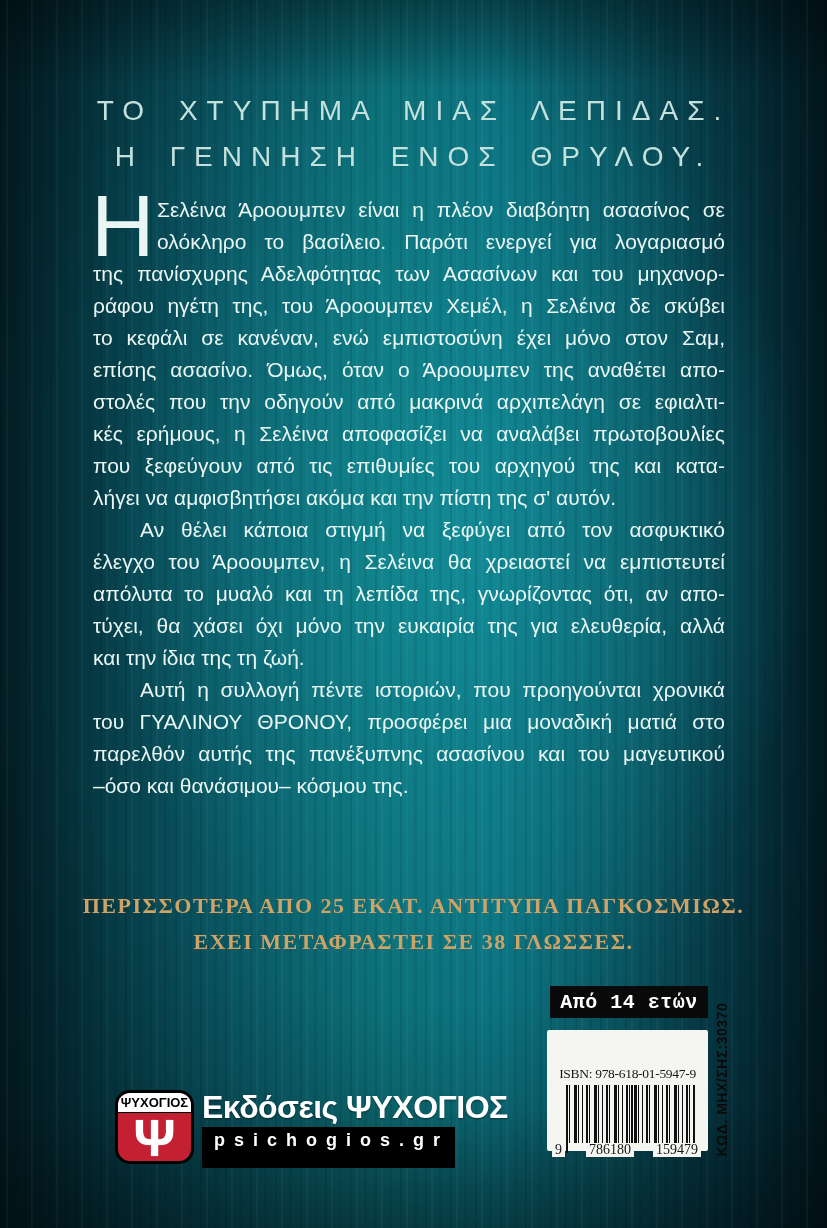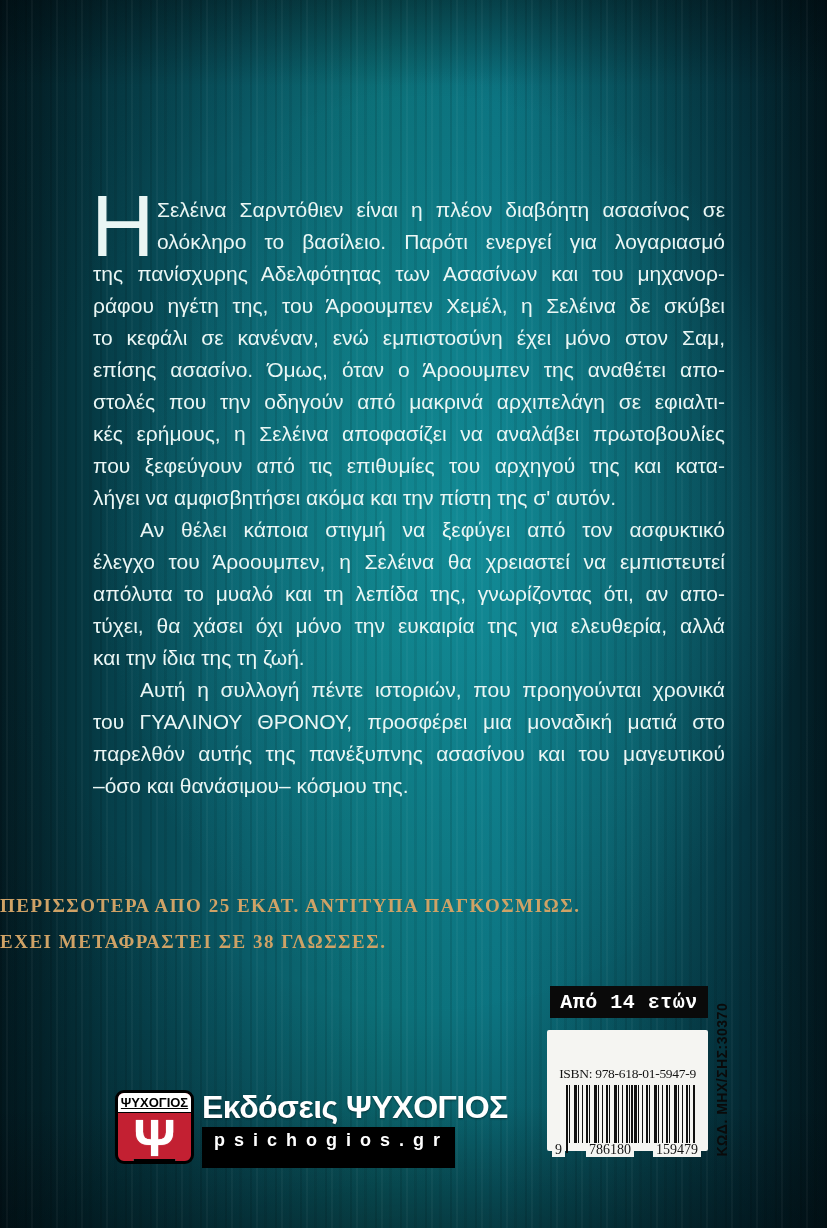--- a/index.html
+++ b/index.html
@@ -40,23 +40,23 @@
   .blurb .line.last{text-align-last:left;}
   .blurb .line.dc{margin-left:64px;}
   .blurb .line.ind{text-indent:47px;}
   .dropcap{
     position:absolute;left:-2px;top:0px;
     font-size:88px;line-height:64px;font-weight:400;color:#eaf6f4;
   }
   
   .gold{
     position:absolute;top:888px;left:0;width:100%;
-    text-align:left;color:#cfa266;
+    text-align:center;color:#cfa266;
     font-family:"Liberation Serif", serif;font-weight:700;
-    font-size:19px;line-height:36px;letter-spacing:1.5px;
+    font-size:22px;line-height:36px;letter-spacing:1.5px;
   }
   
   .age-badge{
     position:absolute;left:550px;top:986px;width:158px;height:32px;
     background:#0a0a0a;color:#fff;
     display:flex;align-items:center;justify-content:center;
     font-size:20px;font-weight:700;letter-spacing:0.5px;font-family:Liberation Mono, monospace;
   }
   
   .barcode{
@@ -91,22 +91,22 @@
   
   .machine-code{
     position:absolute;left:658px;top:1083px;width:129px;height:18px;
     transform:rotate(-90deg);
     color:#0a0a0a;font-size:14px;font-weight:700;letter-spacing:0.5px;
     white-space:nowrap;
   }
   
   .publisher{position:absolute;left:115px;top:1090px;display:flex;align-items:flex-start;}
   .logo{
-    width:73px;height:68px;border:3px solid #000;border-radius:9px;
-    background:#c32032;overflow:hidden;flex:none;text-decoration:underline;
+    width:73px;height:68px;border:3px solid #000;border-radius:15px;
+    background:#c32032;overflow:hidden;flex:none;
   }
   .logo-top{
     background:#fff;color:#000;height:19px;line-height:19px;
     text-align:center;font-size:13px;font-weight:700;letter-spacing:0px;
     border-bottom:1px solid #000;
   }
   .logo-psi{
     color:#fff;text-align:center;font-size:52px;line-height:50px;font-weight:700;
     text-shadow:0 0 1px #fff;
   }
@@ -119,24 +119,28 @@
     margin-top:3px;background:#000;color:#fff;display:inline-block;
     font-weight:700;font-size:18px;line-height:27px;
     padding:0 6px 14px 12px;letter-spacing:9px;white-space:nowrap;
   }
 </style>
 </head>
 <body>
 
 <div class="cover">
 
+  <header class="headline">
+    <div>ΤΟ ΧΤΥΠΗΜΑ ΜΙΑΣ ΛΕΠΙΔΑΣ.</div>
+    <div>Η ΓΕΝΝΗΣΗ ΕΝΟΣ ΘΡΥΛΟΥ.</div>
+  </header>
 
   <section class="blurb" id="blurb">
     <span class="dropcap">Η</span>
-  <div class="line dc">Σελέινα Σαρντόθιεν είναι η πλέον διαβόητη ασασίνος σε</div>
+  <div class="line dc">Σελέινα Άροουμπεν είναι η πλέον διαβόητη ασασίνος σε</div>
       <div class="line dc">ολόκληρο το βασίλειο. Παρότι ενεργεί για λογαριασμό</div>
       <div class="line">της πανίσχυρης Αδελφότητας των Ασασίνων και του μηχανορ-</div>
       <div class="line">ράφου ηγέτη της, του Άροουμπεν Χεμέλ, η Σελέινα δε σκύβει</div>
       <div class="line">το κεφάλι σε κανέναν, ενώ εμπιστοσύνη έχει μόνο στον Σαμ,</div>
       <div class="line">επίσης ασασίνο. Όμως, όταν ο Άροουμπεν της αναθέτει απο-</div>
       <div class="line">στολές που την οδηγούν από μακρινά αρχιπελάγη σε εφιαλτι-</div>
       <div class="line">κές ερήμους, η Σελέινα αποφασίζει να αναλάβει πρωτοβουλίες</div>
       <div class="line">που ξεφεύγουν από τις επιθυμίες του αρχηγού της και κατα-</div>
       <div class="line last">λήγει να αμφισβητήσει ακόμα και την πίστη της σ' αυτόν.</div>
       <div class="line ind">Αν θέλει κάποια στιγμή να ξεφύγει από τον ασφυκτικό</div>

